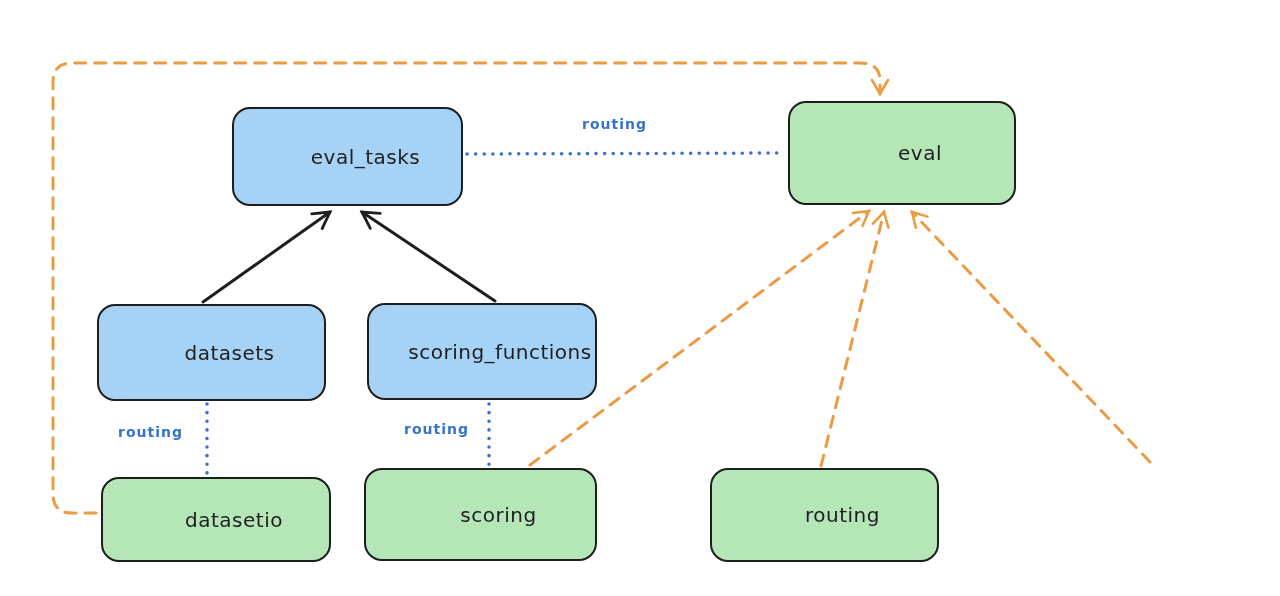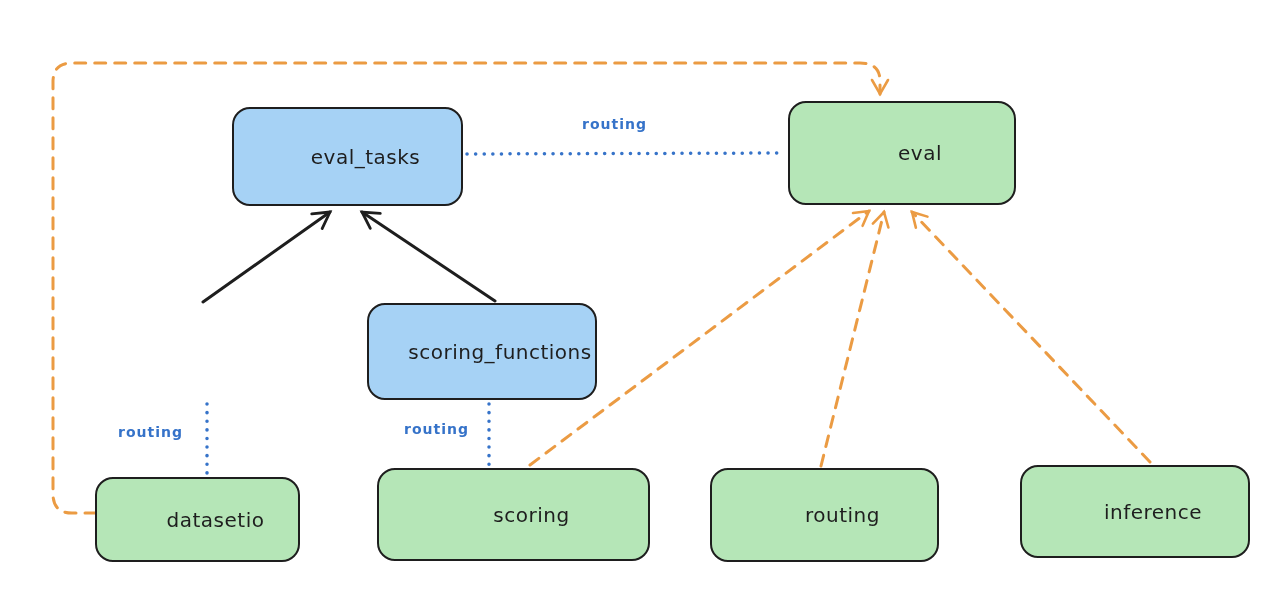--- a/index.html
+++ b/index.html
@@ -91,40 +91,40 @@
   </svg>
 
   <div class="node blue" style="left:232px; top:107px; width:231px; height:99px">
     <span class="node-label">eval_tasks</span>
   </div>
 
   <div class="node green" style="left:788px; top:101px; width:228px; height:104px">
     <span class="node-label">eval</span>
   </div>
 
+  <div class="node blue" style="left:97px; top:304px; width:229px; height:97px">
+    <span class="node-label">datasets</span>
+  </div>
 
   <div class="node blue" style="left:367px; top:303px; width:230px; height:97px">
     <span class="node-label">scoring_functions</span>
   </div>
 
-  <div class="node green" style="left:95px; top:477px; width:205px; height:85px">
+  <div class="node green" style="left:101px; top:477px; width:230px; height:85px">
     <span class="node-label">datasetio</span>
   </div>
 
-  <div class="node green" style="left:377px; top:468px; width:273px; height:93px">
+  <div class="node green" style="left:364px; top:468px; width:233px; height:93px">
     <span class="node-label">scoring</span>
   </div>
 
   <div class="node green" style="left:710px; top:468px; width:229px; height:94px">
     <span class="node-label">routing</span>
   </div>
 
-  <div class="node green" style="left:1020px; top:465px; width:230px; height:93px">
-    <span class="node-label">inference</span>
-  </div>
 
   <span class="edge-label" style="left:582px; top:116px">routing</span>
 
   <span class="edge-label" style="left:118px; top:424px">routing</span>
 
   <span class="edge-label" style="left:404px; top:421px">routing</span>
 
 </div>
 
 </body></html>

